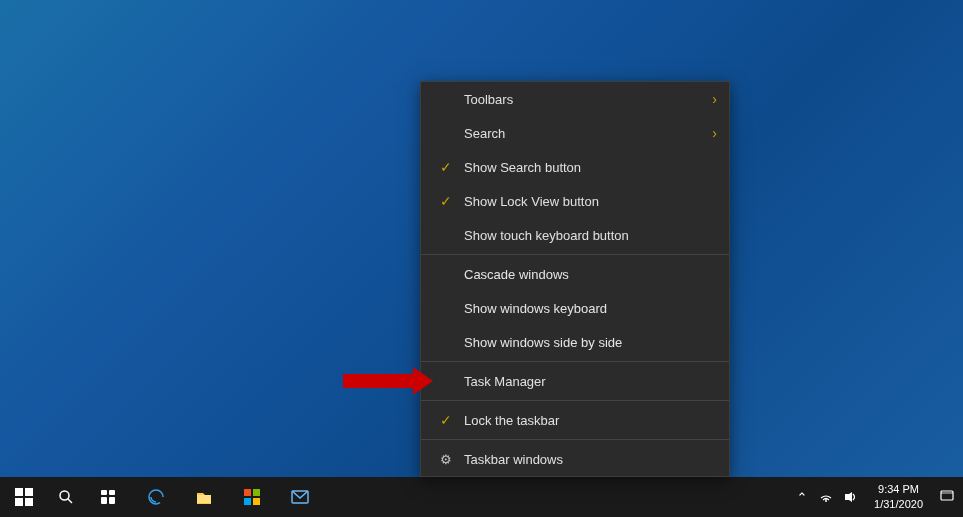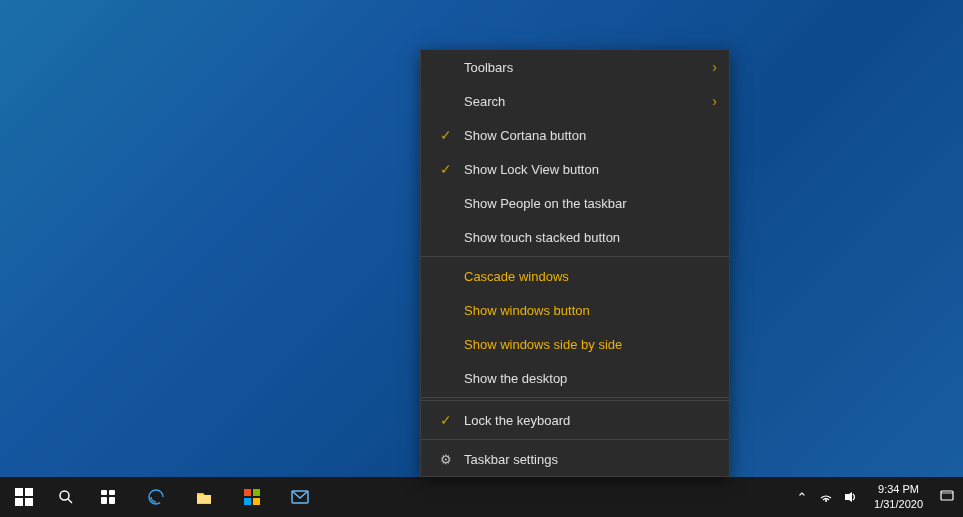--- a/index.html
+++ b/index.html
@@ -113,21 +113,21 @@
       display: flex;
       align-items: center;
       padding: 8px 16px 8px 36px;
       cursor: pointer;
       position: relative;
       min-height: 34px;
       margin-left: 7px;
     }
 
     .menu-item.disabled {
-      color: #eab308;
+      color: #e5e5e5;
       cursor: default;
     }
 
     .menu-item.has-arrow {
       padding-right: 30px;
     }
 
     .menu-item .arrow {
       position: absolute;
       right: 12px;
@@ -212,70 +212,72 @@
       <span class="arrow">›</span>
     </div>
 
     <div class="menu-item has-arrow">
       <span>Search</span>
       <span class="arrow">›</span>
     </div>
 
     <div class="menu-item">
       <span class="checkmark">✓</span>
-      <span>Show Cortana button</span>
+      <span>Show Search button</span>
     </div>
 
     <div class="menu-item">
       <span class="checkmark">✓</span>
       <span>Show Lock View button</span>
     </div>
 
-    <div class="menu-item">
-      <span>Show People on the taskbar</span>
-    </div>
-
-
-    <div class="menu-item">
-      <span>Show touch stacked button</span>
+
+
+    <div class="menu-item">
+      <span>Show touch keyboard button</span>
     </div>
 
     <div class="menu-divider"></div>
 
     <div class="menu-item disabled">
       <span>Cascade windows</span>
     </div>
 
     <div class="menu-item disabled">
-      <span>Show windows button</span>
+      <span>Show windows keyboard</span>
     </div>
 
     <div class="menu-item disabled">
       <span>Show windows side by side</span>
     </div>
 
-    <div class="menu-item">
-      <span>Show the desktop</span>
-    </div>
 
     <div class="menu-divider"></div>
 
+    <div class="menu-item" style="position:relative;">
+      <span>Task Manager</span>
+
+      <div class="red-arrow">
+        <div class="arrow-body"></div>
+        <div class="arrow-head"></div>
+      </div>
+    </div>
 
     <div class="menu-divider"></div>
 
     <div class="menu-item">
       <span class="checkmark">✓</span>
-      <span>Lock the keyboard</span>
+      <span>Lock the taskbar</span>
     </div>
 
     <div class="menu-divider"></div>
 
     <div class="menu-item">
       <span class="gear-prefix">⚙</span>
-      <span>Taskbar settings</span>
+      <span>Taskbar windows</span>
     </div>
 
   </div>
 
   <div class="taskbar">
 
     <div class="taskbar-left">
 
       <div class="start-btn">
         <div class="win-logo">

